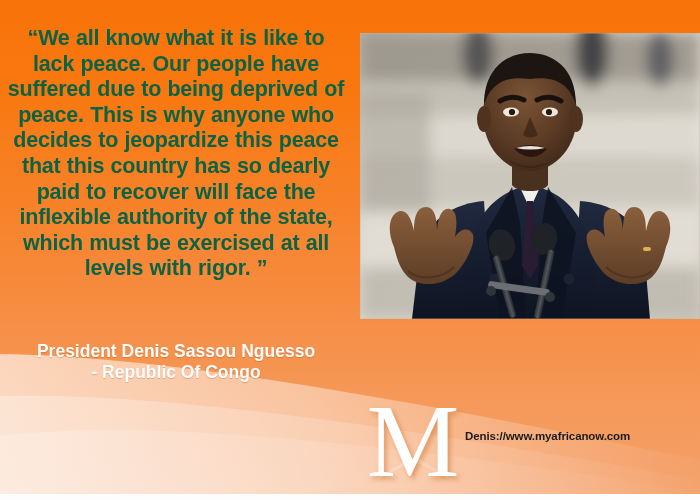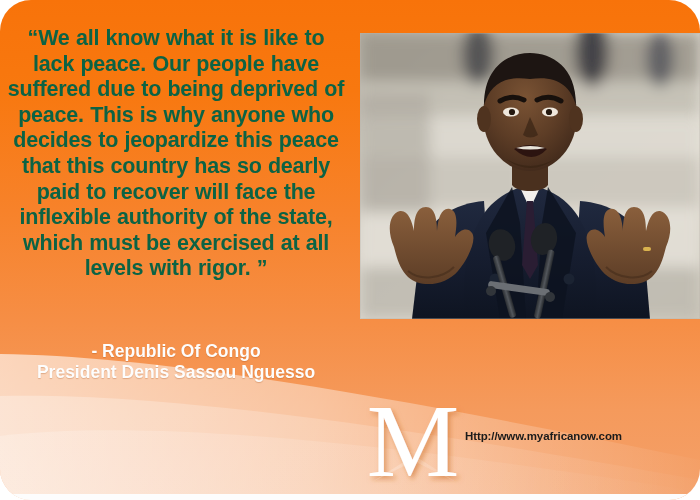--- a/index.html
+++ b/index.html
@@ -13,21 +13,20 @@
     height: 500px;
     overflow: hidden;
     background: linear-gradient(180deg,
         #f8730a 0%,
         #f8780f 18%,
         #f7822a 42%,
         #f68e45 64%,
         #f59a5c 82%,
         #f4a069 100%);
     font-family: "Liberation Sans", sans-serif;
-    border-radius: 31px;
   }
   #swoosh-svg {
     position: absolute;
     left: 0;
     bottom: 0;
     width: 700px;
     height: 160px;
   }
 
   
@@ -249,38 +248,38 @@
 
       <rect x="0" y="0" width="340" height="286" fill="none" stroke="#b9b5ab" stroke-width="2" opacity="0.35"></rect>
     </svg>
   </div>
 
   <div id="quote-block">
     <p id="quote-text">“We all know what it is like to lack peace. Our people have suffered due to being deprived of peace. This is why anyone who decides to jeopardize this peace that this country has so dearly paid to recover will face the inflexible authority of the state, which must be exercised at all levels with rigor. ”</p>
   </div>
 
   <div id="attrib-block">
+    <span id="attrib-name">President Denis Sassou Nguesso</span>
     <span id="attrib-country">- Republic Of Congo</span>
-    <span id="attrib-name">President Denis Sassou Nguesso</span>
   </div>
 
   <div id="logo-m">
     <svg width="95" height="88" viewBox="0 0 95 88">
       <defs>
         <filter id="mShadow" x="-40%" y="-40%" width="200%" height="200%">
           <feDropShadow dx="2.5" dy="3" stdDeviation="2.5" flood-color="#c96a22" flood-opacity="0.55"></feDropShadow>
         </filter>
       </defs>
       <g filter="url(#mShadow)">
         <text x="47" y="80" text-anchor="middle" font-family="'Liberation Serif', serif" font-size="104" font-weight="normal" fill="#ffffff">M</text>
       </g>
 
       <path d="M6,86 L44,62 L46,66 Z" fill="#ffffff" opacity="0.22"></path>
       <path d="M90,86 L52,62 L50,66 Z" fill="#ffffff" opacity="0.16"></path>
     </svg>
   </div>
 
   <div id="url-list">
-    <div>Http://www.myafricanow.com</div>
+    <div>Denis://www.myafricanow.com</div>
   </div>
 
   <div id="bottom-strip"></div>
 </div>
 
 </body></html>

